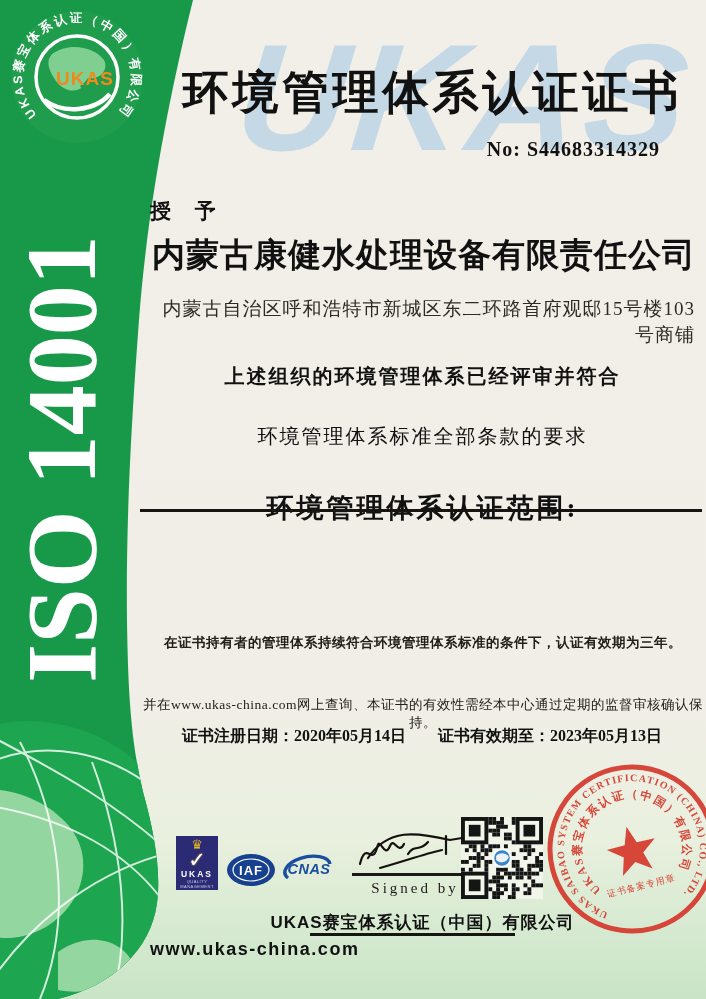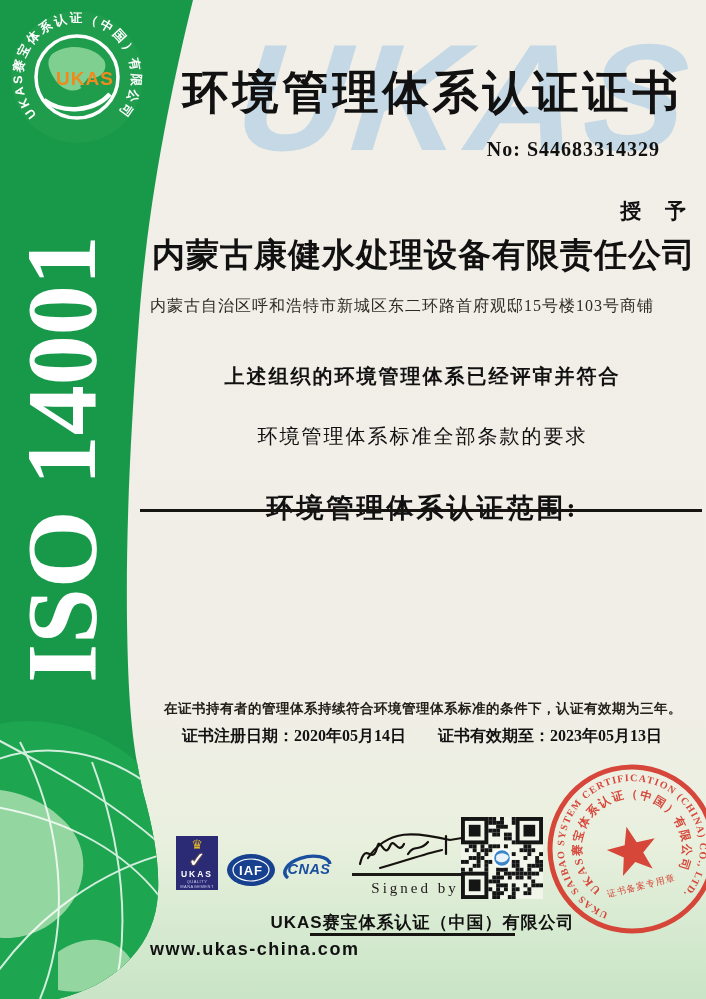--- a/index.html
+++ b/index.html
@@ -26,31 +26,31 @@
   .title{
     left:165px;top:62px;width:535px;
     font-size:46px;font-weight:bold;letter-spacing:4px;
     text-align:center;white-space:nowrap;
   }
   .cert-no{
     left:150px;top:138px;width:510px;text-align:right;
     font-size:20px;font-weight:bold;letter-spacing:1px;
   }
   .awarded{
-    left:150px;top:197px;width:545px;text-align:right;
+    left:150px;top:197px;width:545px;text-align:left;
     font-family:"Liberation Sans","DejaVu Sans",sans-serif;
     font-size:21px;font-weight:bold;letter-spacing:9px;
   }
   .company{
     left:150px;top:233px;width:548px;text-align:center;
     font-size:33px;font-weight:bold;letter-spacing:1px;white-space:nowrap;
   }
   .address{
-    left:150px;top:296px;width:545px;text-align:left;
-    font-size:16px;color:#2e2a26;letter-spacing:1px;
+    left:150px;top:296px;width:545px;text-align:right;
+    font-size:19px;color:#2e2a26;letter-spacing:1px;
   }
   .conf1{
     left:150px;top:355px;width:545px;text-align:center;
     font-family:"Liberation Sans","DejaVu Sans",sans-serif;
     font-size:20px;font-weight:bold;letter-spacing:2px;margin-top:8px;
   }
   .standard{
     left:150px;top:388px;width:545px;text-align:center;
     font-size:25px;letter-spacing:1px;
   }
@@ -68,21 +68,21 @@
   .scope-text{
     left:142px;top:518px;width:560px;
     font-family:"Liberation Sans","DejaVu Sans",sans-serif;
     font-size:19px;font-weight:bold;line-height:26px;
     text-align:justify;
   }
   .note{
     left:140px;width:566px;text-align:center;
     font-size:13.5px;color:#23201c;letter-spacing:.5px;
   }
-  .note1{top:700px;font-weight:600;text-align:center;}
+  .note1{top:634px;font-weight:600;text-align:center;}
   .note2{top:696px;}
   .date-group{top:726px;font-size:16px;white-space:nowrap;}
   .date-label{font-family:"Liberation Sans","DejaVu Sans",sans-serif;font-weight:bold;}
   .date-value{font-weight:600;}
   .issue{left:182px;}
   .expiry{left:438px;}
   
   .band{left:0;top:0;z-index:1;}
   .iso-vert{
     left:4px;top:752px;width:586px;height:120px;
@@ -182,20 +182,21 @@
   <div class="abs content company">内蒙古康健水处理设备有限责任公司</div>
   <div class="abs content address">内蒙古自治区呼和浩特市新城区东二环路首府观邸15号楼103号商铺</div>
 
   <div class="abs content conf1">上述组织的环境管理体系已经评审并符合</div>
   <div class="abs content conf2">环境管理体系标准全部条款的要求</div>
 
   <div class="abs content scope-title">环境管理体系认证范围:</div>
   <div class="abs content scope-divider"></div>
 
   <div class="abs content note note1">在证书持有者的管理体系持续符合环境管理体系标准的条件下，认证有效期为三年。</div>
+  <div class="abs content note note2">并在www.ukas-china.com网上查询、本证书的有效性需经本中心通过定期的监督审核确认保持。</div>
 
   <div class="abs content date-group issue">
     <span class="date-label">证书注册日期：</span><span class="date-value">2020年05月14日</span>
   </div>
   <div class="abs content date-group expiry">
     <span class="date-label">证书有效期至：</span><span class="date-value">2023年05月13日</span>
   </div>
 
   <div class="abs content ukas-mark">
     <div class="crown">♛</div>

